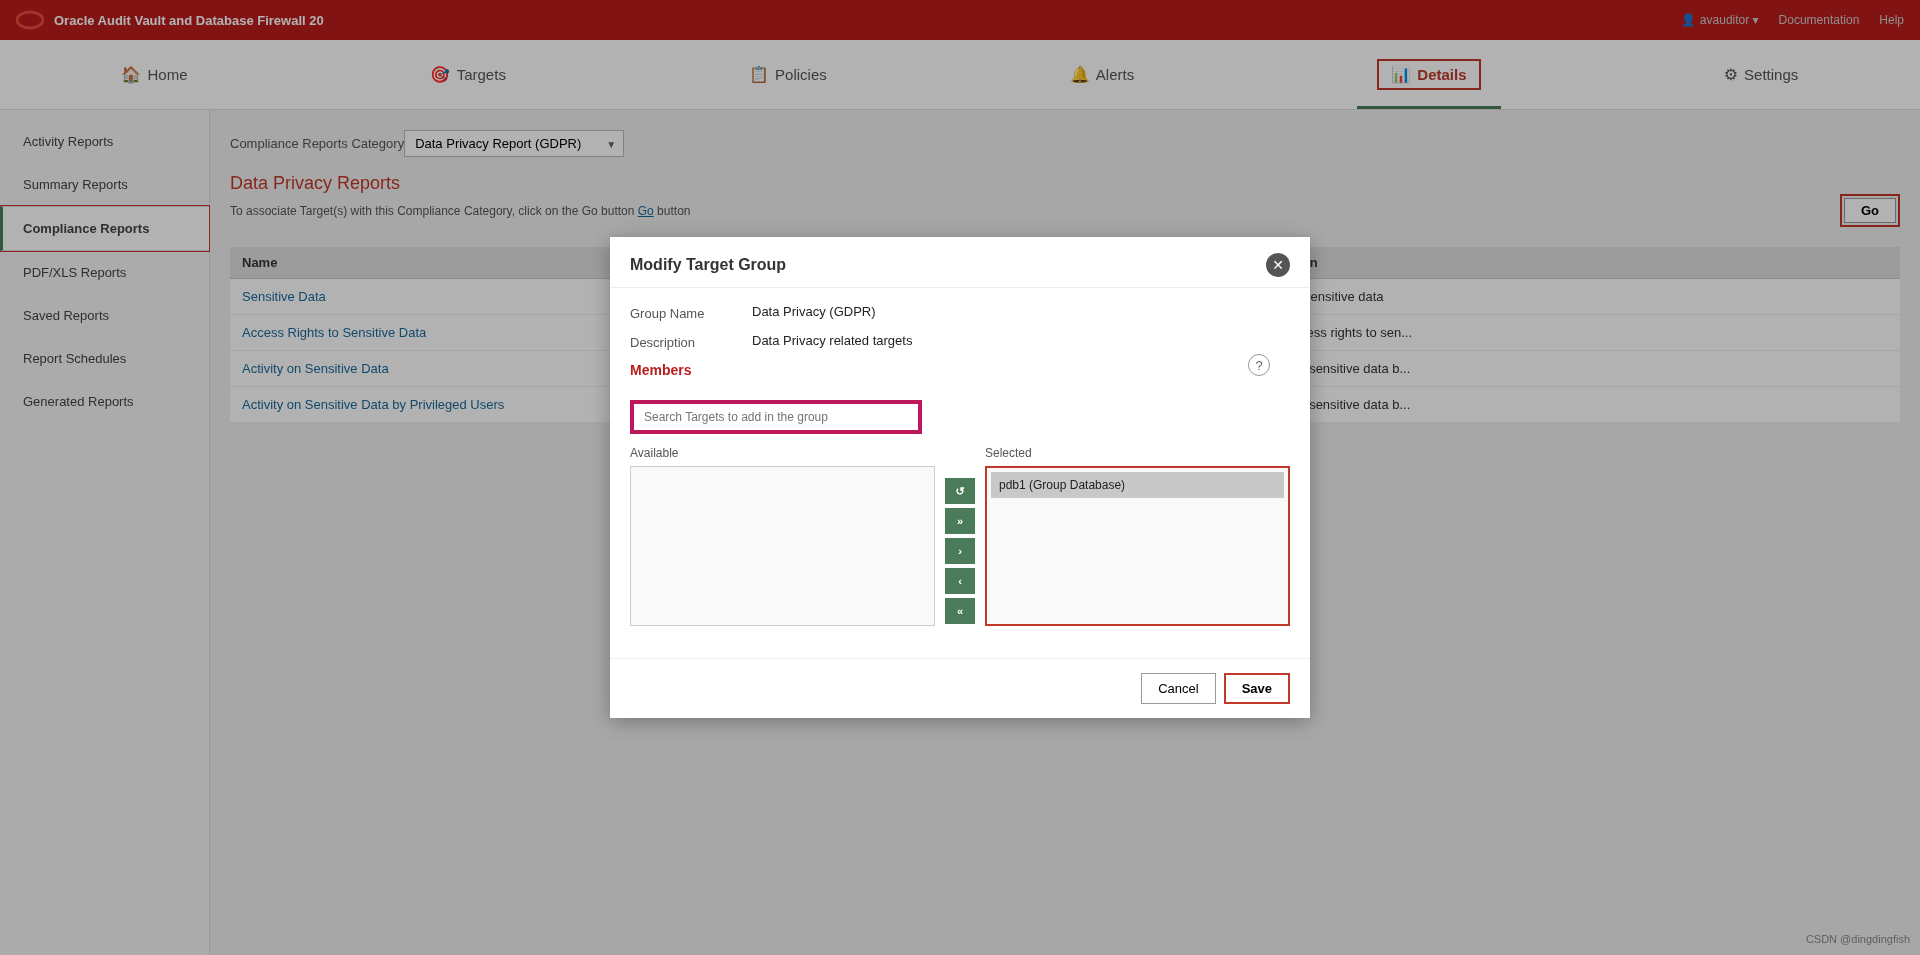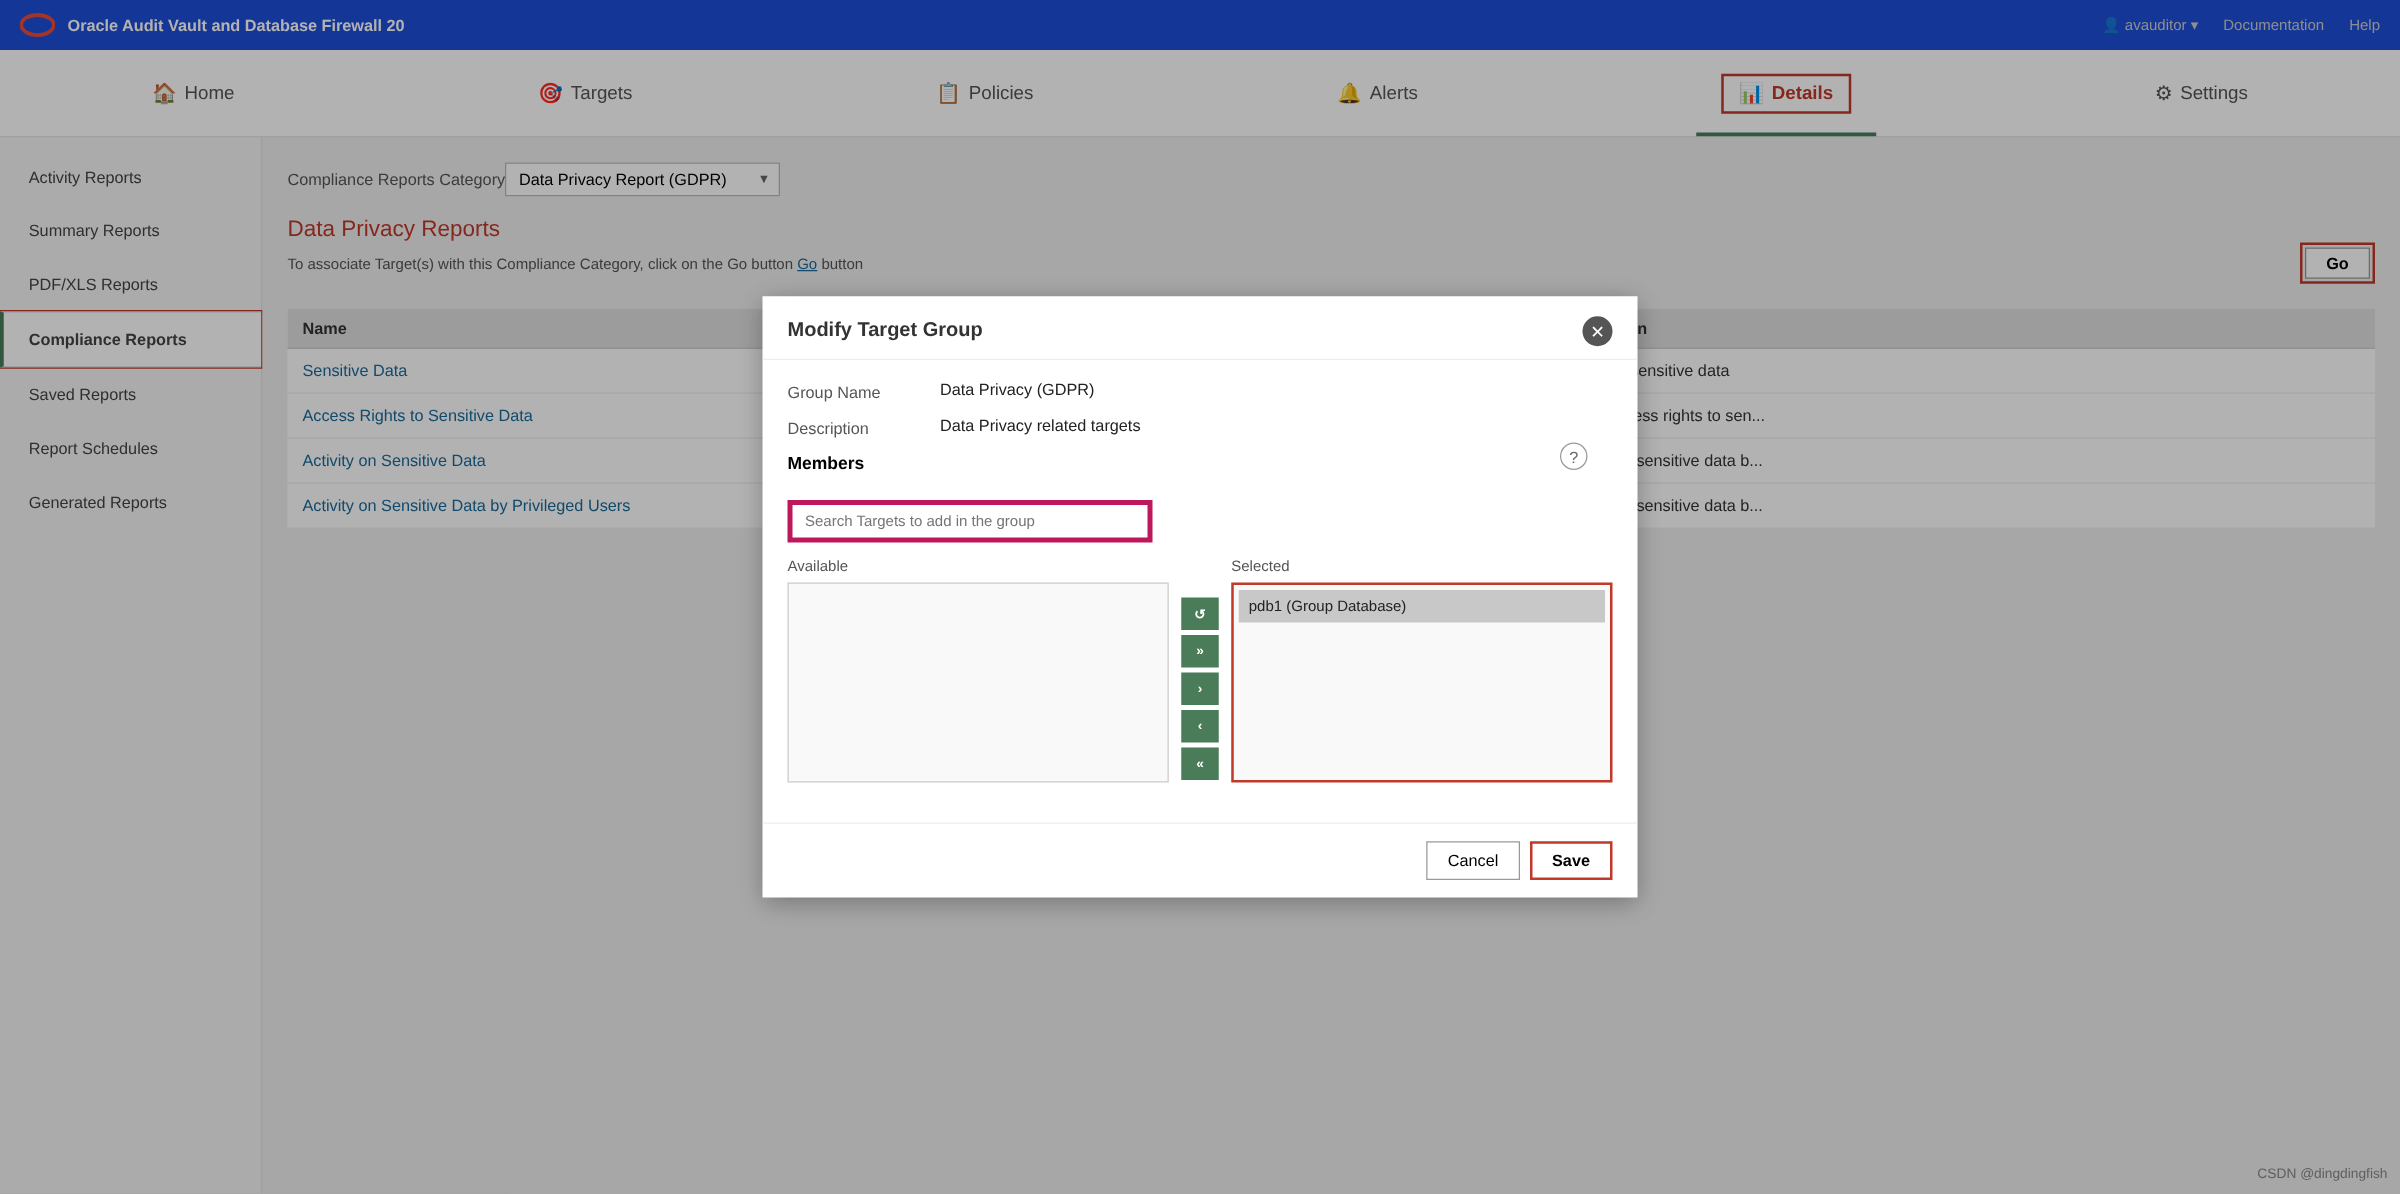--- a/index.html
+++ b/index.html
@@ -1,20 +1,20 @@
 <!DOCTYPE html>
 <html><head>
   <meta charset="utf-8">
   <style>
     * { box-sizing: border-box; margin: 0; padding: 0; }
     body { font-family: Arial, sans-serif; font-size: 13px; background: #e8e8e8; color: #333; }
 
     
     .topbar {
-      background: #1d4ed8;
+      background: #b91c1c;
       height: 40px;
       display: flex;
       align-items: center;
       padding: 0 16px;
       justify-content: space-between;
     }
     .topbar-left { display: flex; align-items: center; gap: 10px; }
     .topbar-logo { width: 28px; height: 20px; }
     .topbar-title { color: #fff; font-size: 13px; font-weight: bold; }
     .topbar-right { display: flex; align-items: center; gap: 20px; color: #ccc; font-size: 12px; }
@@ -127,21 +127,21 @@
     .modal-close {
       width: 24px; height: 24px; border-radius: 50%;
       background: #555; color: #fff; border: none; cursor: pointer;
       font-size: 14px; display: flex; align-items: center; justify-content: center;
     }
     .modal-body { padding: 16px 20px; }
     .modal-field { display: flex; margin-bottom: 12px; gap: 10px; }
     .modal-field-label { width: 100px; color: #555; font-size: 13px; padding-top: 2px; }
     .modal-field-value { font-size: 13px; color: #222; margin-left: 12px; }
 
-    .members-title { font-size: 14px; font-weight: bold; margin-bottom: 22px; color: #000000; }
+    .members-title { font-size: 14px; font-weight: bold; margin-bottom: 22px; color: #b91c1c; }
     .search-targets {
       width: 292px; border: 4px solid #be185d; padding: 6px 10px; font-size: 12px; color: #888; margin-bottom: 12px;
     }
 
     .members-row { display: flex; gap: 10px; margin-bottom: 16px; }
     .members-col { flex: 1; }
     .members-col-label { font-size: 12px; color: #555; margin-bottom: 6px; }
     .members-list-box {
       border: 1px solid #ccc; background: #f9f9f9; min-height: 160px; padding: 4px;
     }
@@ -234,25 +234,25 @@
 
 <div class="layout">
 
   <div class="sidebar">
     <div class="sidebar-item">
       <span>Activity Reports</span>
     </div>
     <div class="sidebar-item">
       <span>Summary Reports</span>
     </div>
-    <div class="sidebar-item">
-      <span>PDF/XLS Reports</span>
-    </div>
     <div class="sidebar-item active">
       <span>Compliance Reports</span>
+    </div>
+    <div class="sidebar-item">
+      <span>PDF/XLS Reports</span>
     </div>
     <div class="sidebar-item">
       <span>Saved Reports</span>
     </div>
     <div class="sidebar-item">
       <span>Report Schedules</span>
     </div>
     <div class="sidebar-item">
       <span>Generated Reports</span>
     </div>

